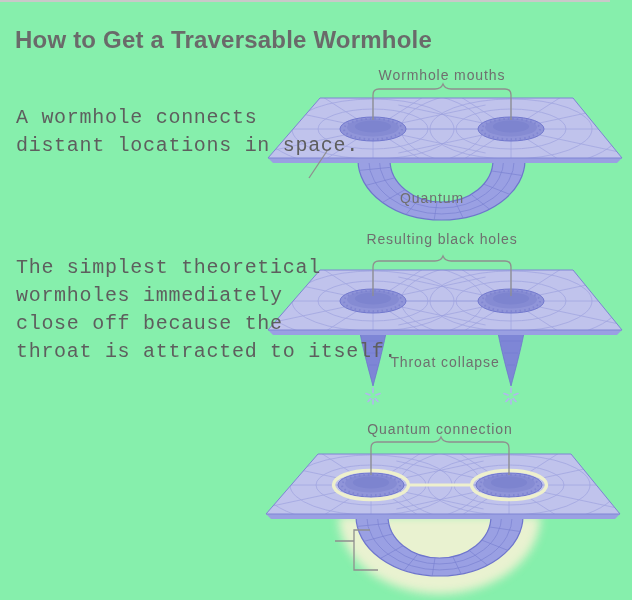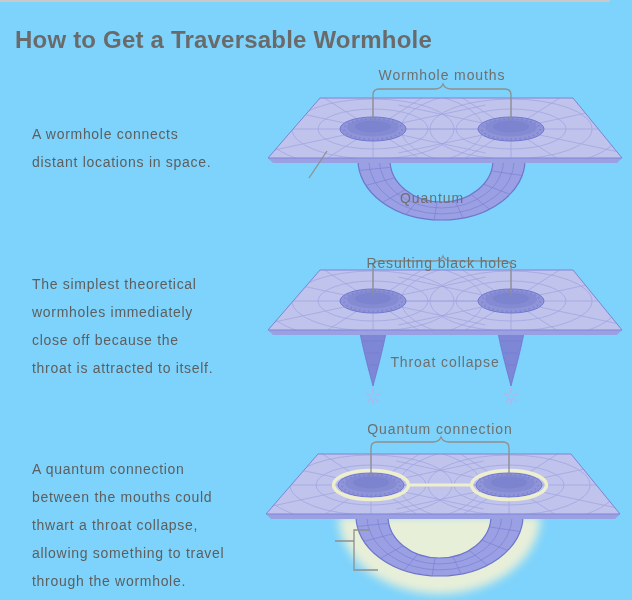--- a/index.html
+++ b/index.html
@@ -1,27 +1,27 @@
 <!DOCTYPE html>
 <html><head>
 <meta charset="utf-8">
 <style>
   html,body{margin:0;padding:0;background:#fff;}
-  .canvas{position:relative;width:632px;height:600px;background:#7dd3fc;overflow:hidden;
+  .canvas{position:relative;width:632px;height:600px;background:#86efac;overflow:hidden;
           font-family:"Liberation Sans",sans-serif;}
   .topline{position:absolute;top:0;left:0;width:610px;height:2px;background:#c9c9c9;}
   .title{position:absolute;left:15px;top:26px;margin:0;font-size:24px;font-weight:bold;
          color:#6a6a6a;letter-spacing:.2px;}
-  .para{position:absolute;left:16px;margin:16px;font-size:14px;line-height:28px;color:#5e5e5e;
-        letter-spacing:.7px;white-space:pre-line;}
+  .para{position:absolute;left:16px;margin:0;font-size:20px;line-height:28px;color:#5e5e5e;
+        letter-spacing:.7px;white-space:pre-line;font-family:Liberation Mono, monospace;}
   .p1{top:104px}.p2{top:254px}.p3{top:439px}
   .dlabel{position:absolute;transform:translateX(-50%);font-size:14px;color:#6f6f6f;
           letter-spacing:.9px;line-height:21px;white-space:pre-line;text-align:right;}
   .l1t{left:442px;top:65px}.l1s{left:300px;top:180px}.l1m{left:432px;top:188px}
-  .l2t{left:442px;top:253px}.l2m{left:445px;top:352px}
+  .l2t{left:442px;top:229px}.l2m{left:445px;top:352px}
   .l3t{left:440px;top:419px}.l3s{left:300px;top:534px}
   svg{position:absolute;left:0;top:0;}
 </style>
 </head>
 <body>
 
 <div class="canvas">
   <div class="topline"></div>
   <h1 class="title">How to Get a Traversable Wormhole</h1>
 
@@ -117,25 +117,20 @@
       <path d="M335,541 L354,541 M370,530 L354,530 L354,570 L378,570"></path>
     </g>
   </svg>
 
   <p class="para p1">A wormhole connects
 distant locations in space.</p>
   <p class="para p2">The simplest theoretical
 wormholes immediately
 close off because the
 throat is attracted to itself.</p>
-  <p class="para p3">A quantum connection
-between the mouths could
-thwart a throat collapse,
-allowing something to travel
-through the wormhole.</p>
 
   <div class="dlabel l1t">Wormhole mouths</div>
   <div class="dlabel l1m">Quantum</div>
 
   <div class="dlabel l2t">Resulting black holes</div>
   <div class="dlabel l2m">Throat collapse</div>
 
   <div class="dlabel l3t">Quantum connection</div>
 </div>
 

